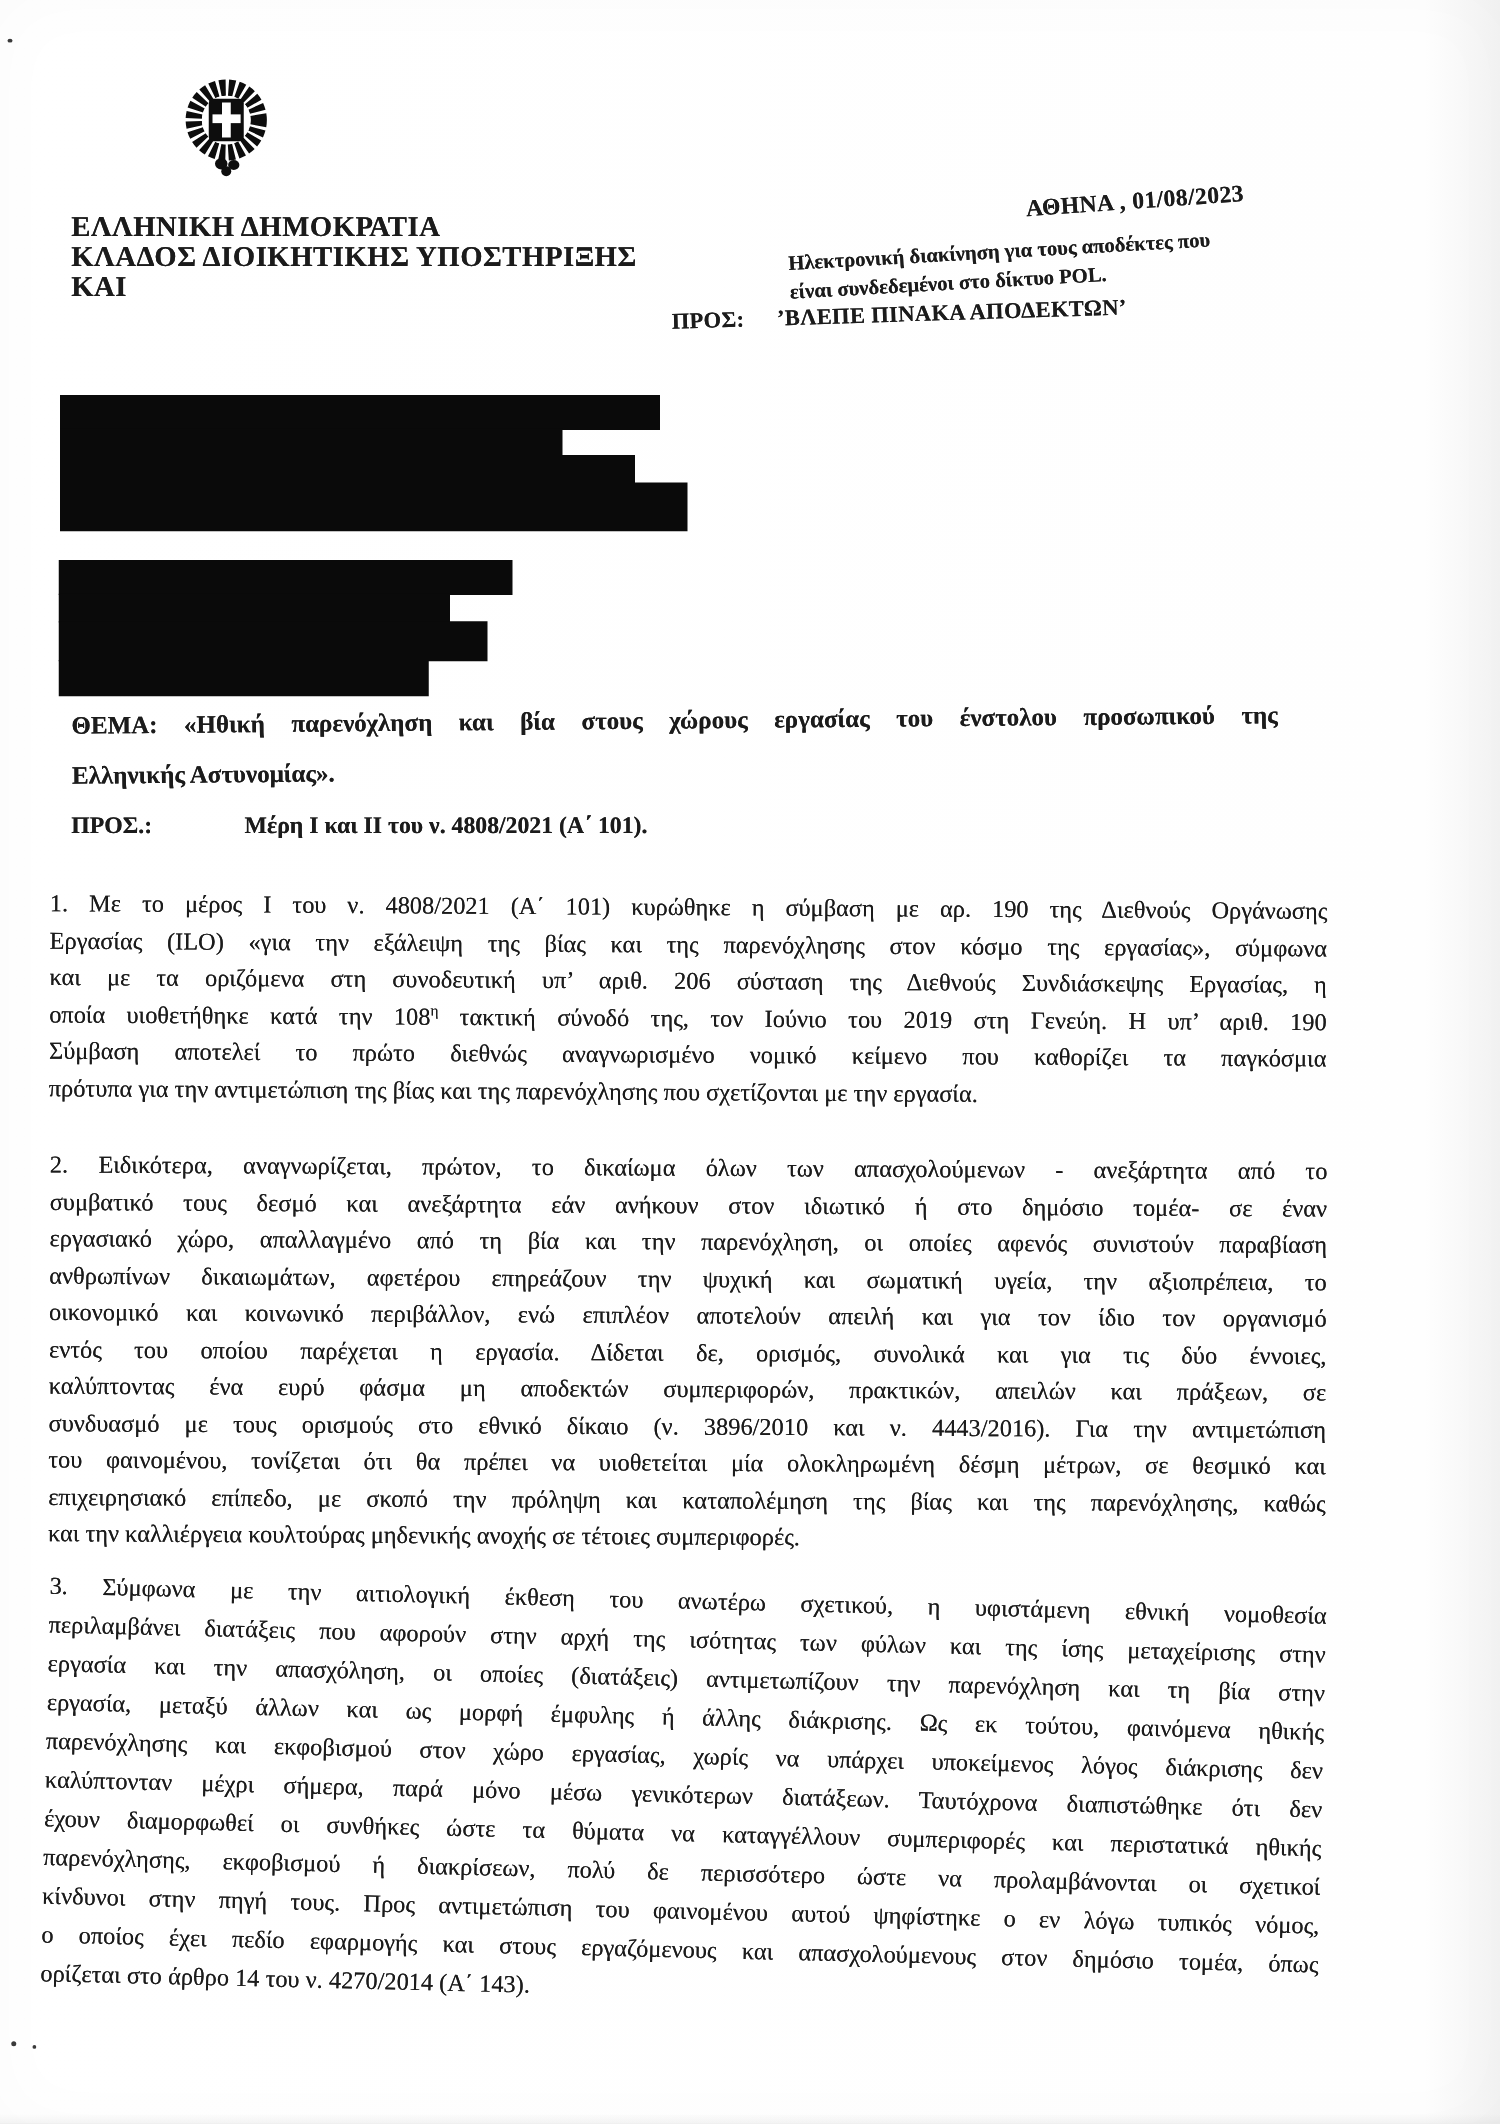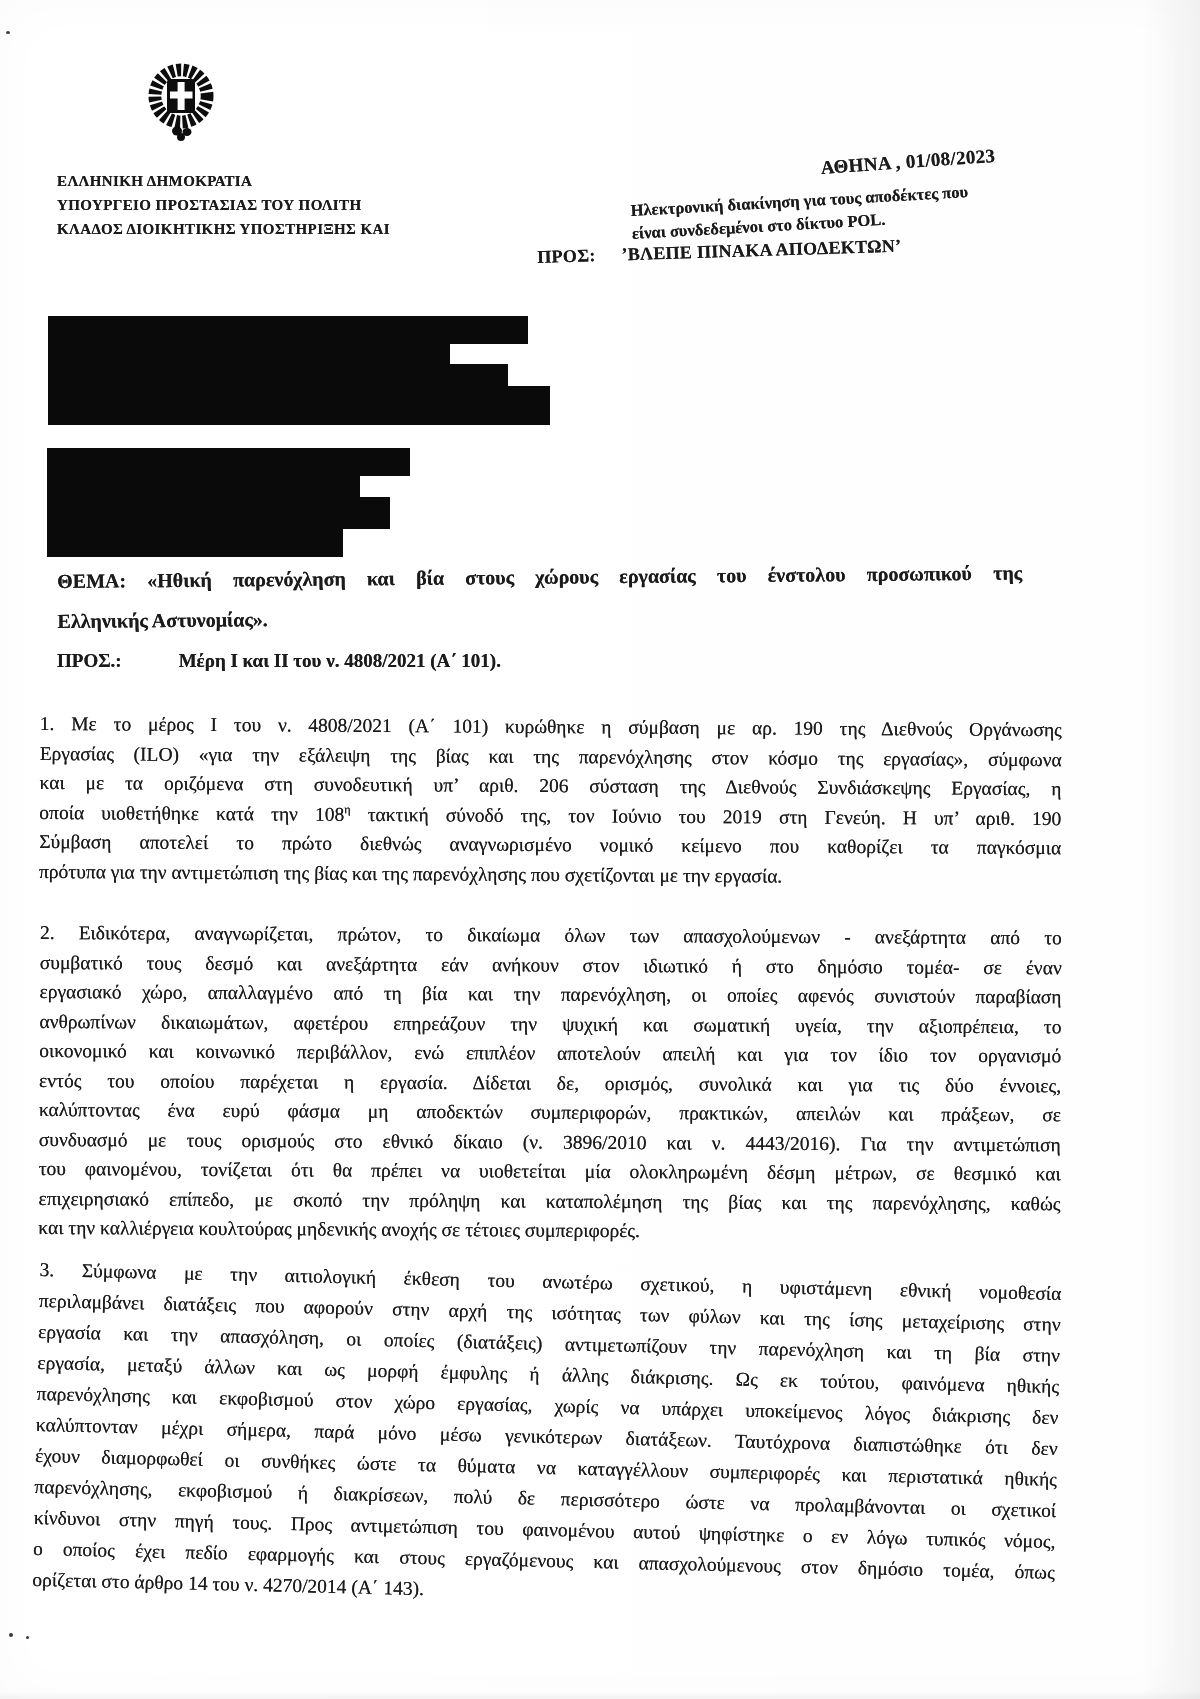--- a/index.html
+++ b/index.html
@@ -11,21 +11,21 @@
   }
   .page::after{content:'';position:absolute;left:0;bottom:0;width:100%;height:8px;
     background:linear-gradient(to bottom,rgba(0,0,0,0),rgba(0,0,0,0.04));pointer-events:none;}
   .ink{text-shadow:0 0 0.45px rgba(25,25,25,0.85);}
   .abs{position:absolute;transform-origin:0 0;}
 
   
   .emblem{left:146px;top:52px;width:70px;height:95px;}
 
   
-  .agency{left:57px;top:170px;width:470px;font-size:15px;font-weight:700;
+  .agency{left:57px;top:170px;width:470px;font-size:23px;font-weight:700;
     line-height:23.8px;letter-spacing:0.4px;}
   .agency .tline{text-align:left !important;text-align-last:left !important;}
 
   
   .city-date{left:820px;top:157px;font-size:19px;font-weight:700;transform:rotate(-4deg);letter-spacing:0.3px;}
   .dist-note{left:630px;top:199px;width:360px;font-size:16.5px;font-weight:700;
     line-height:23px;transform:rotate(-3.2deg);}
   .dist-note .tline{text-align:left !important;text-align-last:left !important;}
   .pros{left:537px;top:247px;font-size:18px;font-weight:700;transform:rotate(-1.8deg);letter-spacing:0.3px;}
   .pros .val{margin-left:26px;}
@@ -37,21 +37,21 @@
   .r1c{left:48px;top:364px;width:460px;height:23px;}
   .r1d{left:48px;top:386px;width:502px;height:39px;}
   .r2a{left:47px;top:448px;width:363px;height:28px;}
   .r2b{left:47px;top:475px;width:313px;height:23px;}
   .r2c{left:47px;top:497px;width:343px;height:32px;}
   .r2d{left:47px;top:528px;width:296px;height:29px;}
 
   
   .subject{left:57px;top:561px;width:965px;font-size:20px;font-weight:700;line-height:40px;transform:rotate(-0.5deg);}
   .schet{left:57px;top:650px;font-size:19px;font-weight:700;}
-  .schet .val{margin-left:57px;}
+  .schet .val{margin-left:74px;}
 
   
   .par{left:40px;width:1022px;font-size:19.5px;line-height:29.5px;}
   .tline{text-align:justify;text-align-last:justify;white-space:normal;}
   .tline.last{text-align-last:left;}
   sup{font-size:0.62em;line-height:0;}
   .par1{top:709px;transform:rotate(0.35deg);}
   .par2{top:918px;transform:rotate(0.3deg);}
   .par3{top:1254px;line-height:31px;transform:rotate(1.35deg);}
 
@@ -72,21 +72,20 @@
     <rect x="21" y="27" width="28" height="34" rx="3.5" fill="#0d0d0d"></rect>
     <rect x="31.6" y="30" width="7" height="28" fill="#ffffff"></rect>
     <rect x="24" y="39.5" width="22.5" height="7" fill="#ffffff"></rect>
     <ellipse cx="31" cy="79" rx="5" ry="4.5" fill="#0d0d0d"></ellipse>
     <ellipse cx="41" cy="80" rx="4.5" ry="4" fill="#0d0d0d"></ellipse>
     <ellipse cx="35" cy="85" rx="4" ry="4" fill="#0d0d0d"></ellipse>
   </svg>
 
   <div class="abs agency ink">
       <div class="tline">ΕΛΛΗΝΙΚΗ ΔΗΜΟΚΡΑΤΙΑ</div>
-      <div class="tline">ΥΠΟΥΡΓΕΙΟ ΠΡΟΣΤΑΣΙΑΣ ΤΟΥ ΠΟΛΙΤΗ</div>
       <div class="tline">ΚΛΑΔΟΣ ΔΙΟΙΚΗΤΙΚΗΣ ΥΠΟΣΤΗΡΙΞΗΣ ΚΑΙ</div>
     </div>
 
   <div class="abs city-date ink">ΑΘΗΝΑ , 01/08/2023</div>
 
   <div class="abs dist-note ink">
       <div class="tline">Ηλεκτρονική διακίνηση για τους αποδέκτες που</div>
       <div class="tline last">είναι συνδεδεμένοι στο δίκτυο POL.</div>
     </div>
 

